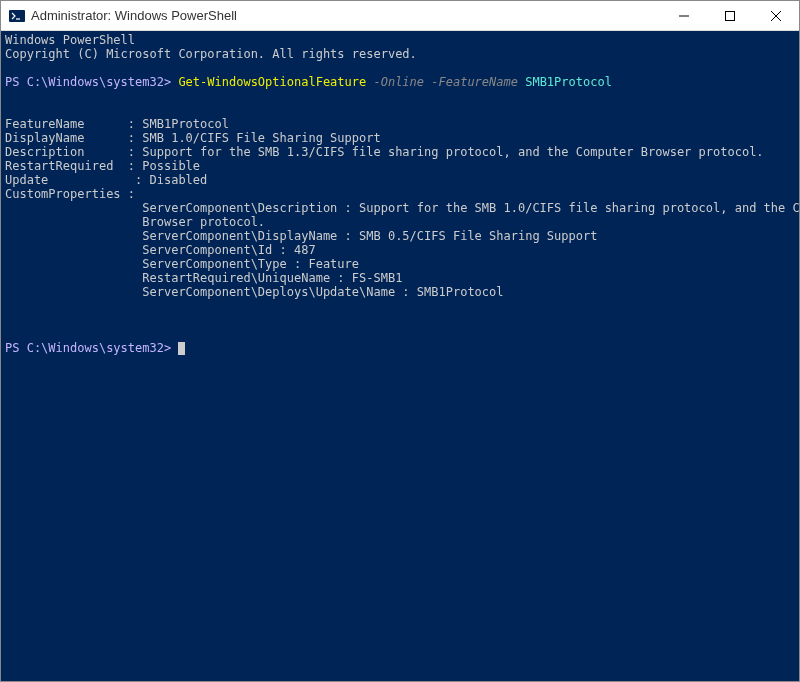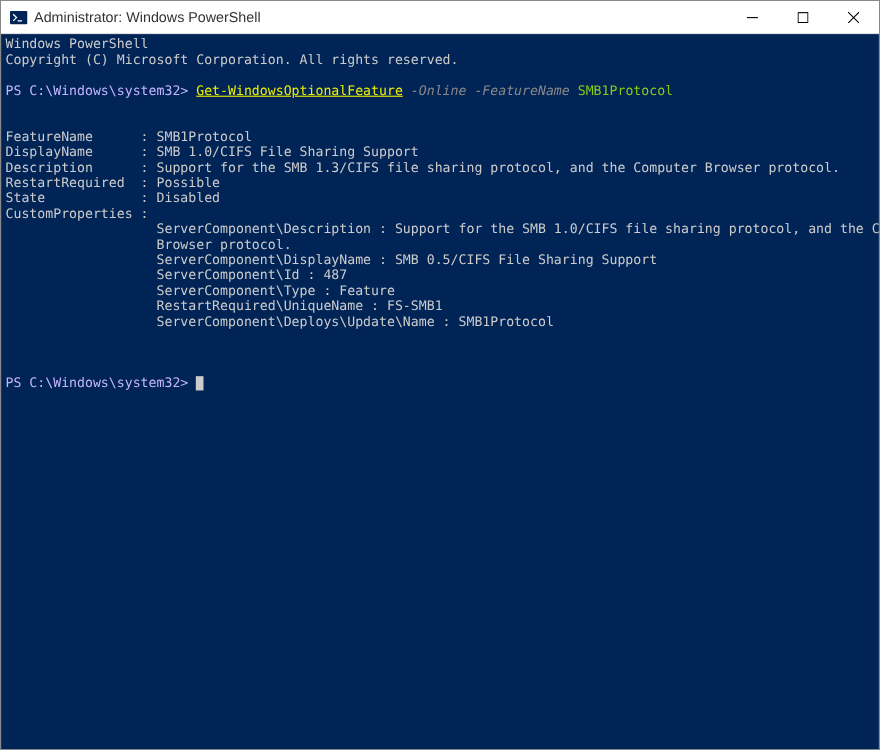--- a/index.html
+++ b/index.html
@@ -71,28 +71,27 @@
       overflow: hidden;
       white-space: pre;
       font-family: Consolas, 'Lucida Console', monospace;
     }
     .line {
       white-space: pre;
     }
     .yellow {
       color: #eeedf0;
       color: #eeee00;
-      text-decoration: underline;
     }
     .gray {
       color: #888888;
       font-style: italic;
     }
     .white {
-      color: #84cc16;
+      color: #5eead4;
     }
     .prompt {
       color: #c4b5fd;
     }
     .cursor {
       display: inline-block;
       width: 7px;
       height: 13px;
       background: #cccccc;
       vertical-align: text-bottom;
@@ -138,21 +137,21 @@
   <div class="console"><span class="line">Windows PowerShell</span>
 <span class="line">Copyright (C) Microsoft Corporation. All rights reserved.</span>
 
 <span class="line"><span class="prompt">PS C:\Windows\system32&gt; </span><span class="yellow">Get-WindowsOptionalFeature</span><span class="gray"> -Online -FeatureName </span><span class="white">SMB1Protocol</span></span>
 
 
 <span class="line">FeatureName      : SMB1Protocol</span>
 <span class="line">DisplayName      : SMB 1.0/CIFS File Sharing Support</span>
 <span class="line">Description      : Support for the SMB 1.3/CIFS file sharing protocol, and the Computer Browser protocol.</span>
 <span class="line">RestartRequired  : Possible</span>
-<span class="line">State            : Disabled</span>
+<span class="line">Update            : Disabled</span>
 <span class="line">CustomProperties :</span>
 <span class="line">                   ServerComponent\Description : Support for the SMB 1.0/CIFS file sharing protocol, and the Computer</span>
 <span class="line">                   Browser protocol.</span>
 <span class="line">                   ServerComponent\DisplayName : SMB 0.5/CIFS File Sharing Support</span>
 <span class="line">                   ServerComponent\Id : 487</span>
 <span class="line">                   ServerComponent\Type : Feature</span>
 <span class="line">                   RestartRequired\UniqueName : FS-SMB1</span>
 <span class="line">                   ServerComponent\Deploys\Update\Name : SMB1Protocol</span>
 
 

